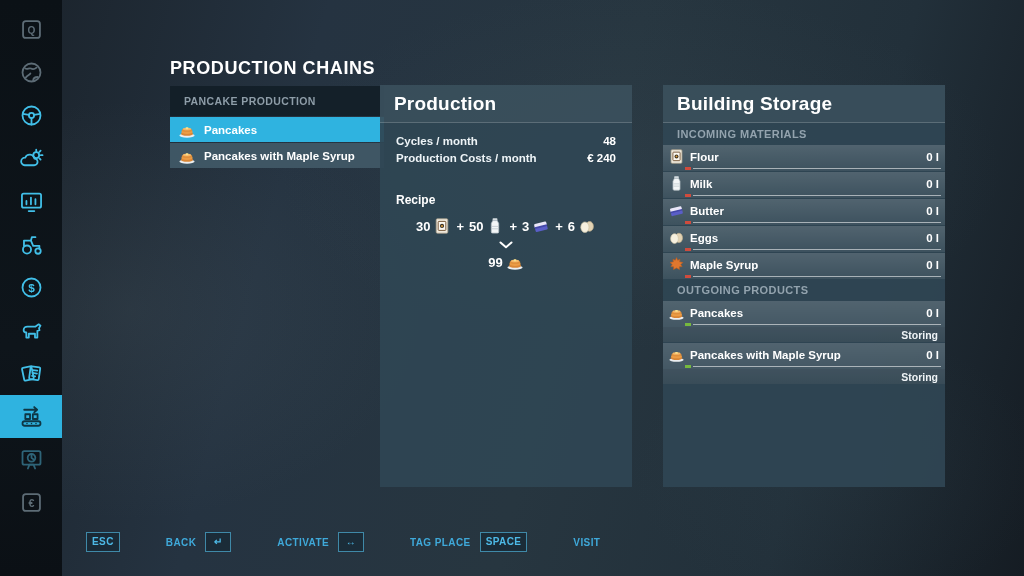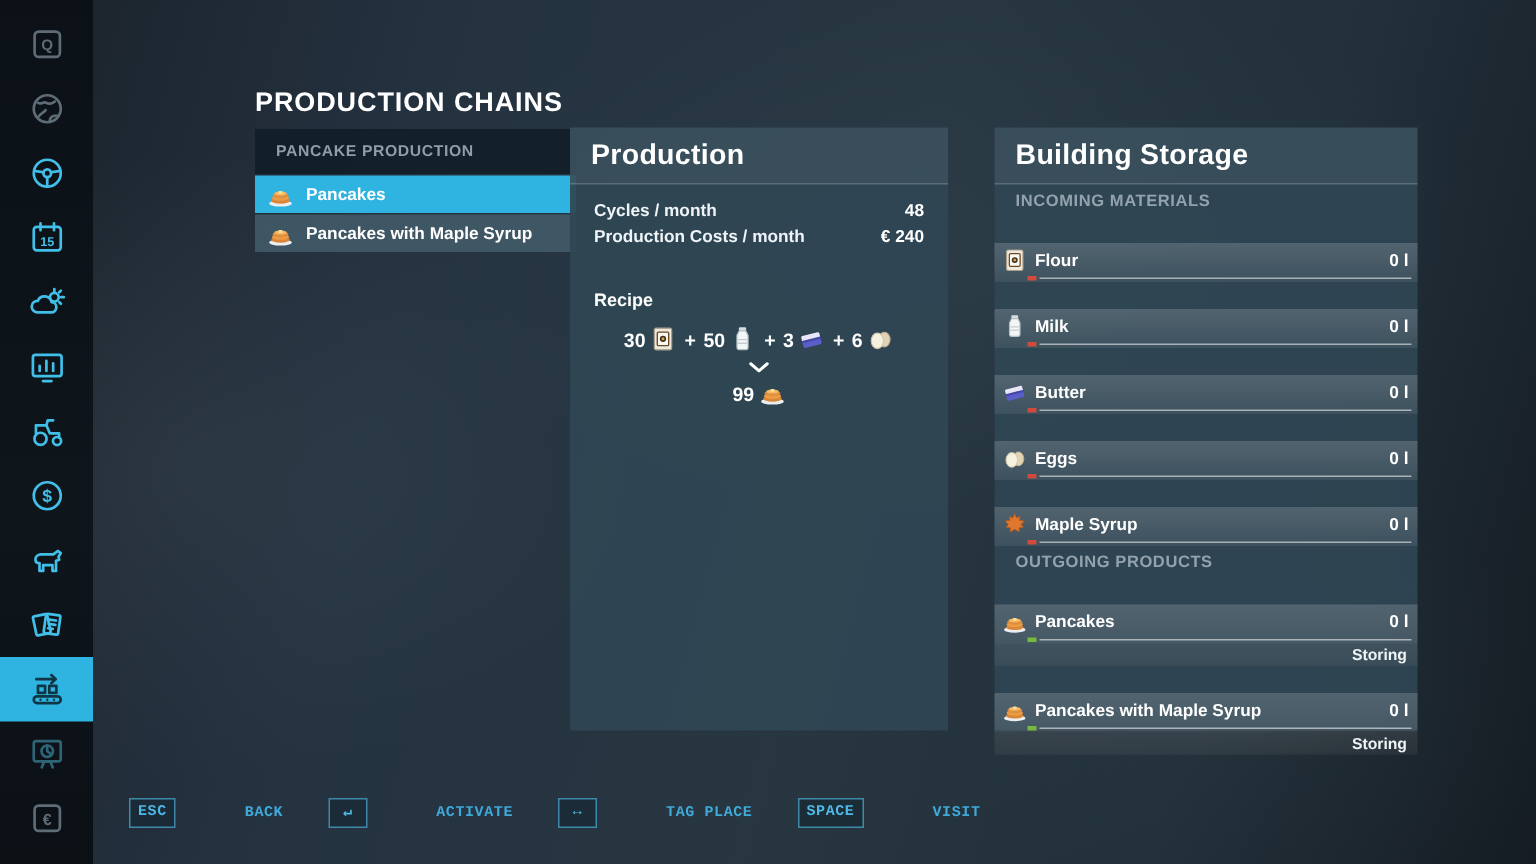--- a/index.html
+++ b/index.html
@@ -48,35 +48,35 @@
   .recipe-line{margin-top:10px;display:flex;justify-content:center;align-items:center;
     font-size:13px;font-weight:700;}
   .recipe-line .tok-icon{width:18px;height:18px;margin-left:3px;}
   .recipe-line .tok-icon svg{width:18px;height:18px;display:block;}
   .recipe-line .plus{margin:0 5px;}
   .recipe-chevron{display:flex;justify-content:center;margin-top:6px;}
   .recipe-out{margin-top:4px;}
   
   .sec-header{height:21px;display:flex;align-items:center;padding-left:14px;
     color:#93a3ae;font-size:11px;font-weight:700;letter-spacing:.4px;}
-  .store-row{position:relative;margin-top:18px;
+  .store-row{position:relative;margin-top:1px;
     background:linear-gradient(180deg,rgba(255,255,255,.17),rgba(255,255,255,.07));}
   .store-main{height:19px;display:flex;align-items:center;padding:2px 6px 0 5px;}
   .store-main .icon-slot{width:17px;height:17px;margin-right:5px;}
   .store-main .icon-slot svg{width:17px;height:17px;display:block;}
   .store-label{font-size:11.5px;font-weight:700;flex:1;}
   .store-value{font-size:11.5px;font-weight:700;}
   .store-bar{display:flex;align-items:center;height:5px;padding:0 4px 0 22px;}
   .store-tick{width:6px;height:3px;margin-right:2px;}
   .store-track{flex:1;height:1.5px;background:rgba(255,255,255,.55);}
   .store-status{height:15px;display:flex;justify-content:flex-end;align-items:center;
     padding-right:7px;font-size:10.5px;font-weight:700;color:#eef3f6;
     background:rgba(0,0,0,.06);}
   
-  .bottom-bar{position:absolute;left:86px;top:532px;display:flex;gap:30px;align-items:center;font-family:Liberation Mono, monospace;}
+  .bottom-bar{position:absolute;left:86px;top:532px;display:flex;gap:9px;align-items:center;}
   .hint{display:flex;align-items:center;gap:7px;}
   .keycap{min-width:14px;height:15px;padding:1px 5px 2px 5px;display:flex;align-items:center;
     justify-content:center;border:1px solid #3f89a8;background:rgba(24,42,54,.75);
     color:#4db9e6;font-size:10px;font-weight:700;letter-spacing:.4px;}
   .hint-label{color:#3fa9da;font-size:10px;font-weight:700;letter-spacing:.4px;padding-left:39px;}
 </style>
 </head>
 <body>
 
 <div class="screen">
@@ -97,29 +97,20 @@
             <path d="M6.5 8.5c2 1.2 3.2-1 5 0s3.5.4 5-.8M7 16.5c1.2-2 3-2 4-3.6M13.5 19c.2-2 2-3 4-3" fill="none" stroke="currentColor" stroke-width="1.6" stroke-linecap="round" stroke-linejoin="round"></path>
           </svg>
         </span>
   </div>
       <div class="side-tile normal">
     <span class="icon-slot">
           <svg viewBox="0 0 24 24">
             <circle cx="12" cy="12" r="8" fill="none" stroke="currentColor" stroke-width="1.6" stroke-linecap="round" stroke-linejoin="round"></circle>
             <circle cx="12" cy="12" r="2.3" fill="none" stroke="currentColor" stroke-width="1.6" stroke-linecap="round" stroke-linejoin="round"></circle>
             <path d="M12 14.3V20M9.8 11.4 4.3 10.6M14.2 11.4l5.5-.8" fill="none" stroke="currentColor" stroke-width="1.6" stroke-linecap="round" stroke-linejoin="round"></path>
-          </svg>
-        </span>
-  </div>
-      <div class="side-tile normal">
-    <span class="icon-slot">
-          <svg viewBox="0 0 24 24">
-            <rect x="4" y="5.5" width="16" height="14" rx="1.8" fill="none" stroke="currentColor" stroke-width="1.6" stroke-linecap="round" stroke-linejoin="round"></rect>
-            <path d="M8 3.5v4M16 3.5v4" fill="none" stroke="currentColor" stroke-width="1.6" stroke-linecap="round" stroke-linejoin="round"></path>
-            <text x="12" y="16.6" font-size="7.5" font-weight="bold" fill="currentColor" text-anchor="middle">15</text>
           </svg>
         </span>
   </div>
       <div class="side-tile normal">
     <span class="icon-slot">
           <svg viewBox="0 0 24 24">
             <circle cx="16.2" cy="9" r="2.6" fill="none" stroke="currentColor" stroke-width="1.6" stroke-linecap="round" stroke-linejoin="round"></circle>
             <path d="M16.2 4.2v1.4M20.3 9h1.5M19.1 6.1l1-1M19.1 11.9l1 1" fill="none" stroke="currentColor" stroke-width="1.6" stroke-linecap="round" stroke-linejoin="round"></path>
             <path d="M6 18a3.4 3.4 0 0 1 .4-6.8A4.3 4.3 0 0 1 14.6 12a3 3 0 0 1-.4 6Z" fill="none" stroke="currentColor" stroke-width="1.6" stroke-linecap="round" stroke-linejoin="round"></path>
           </svg>

